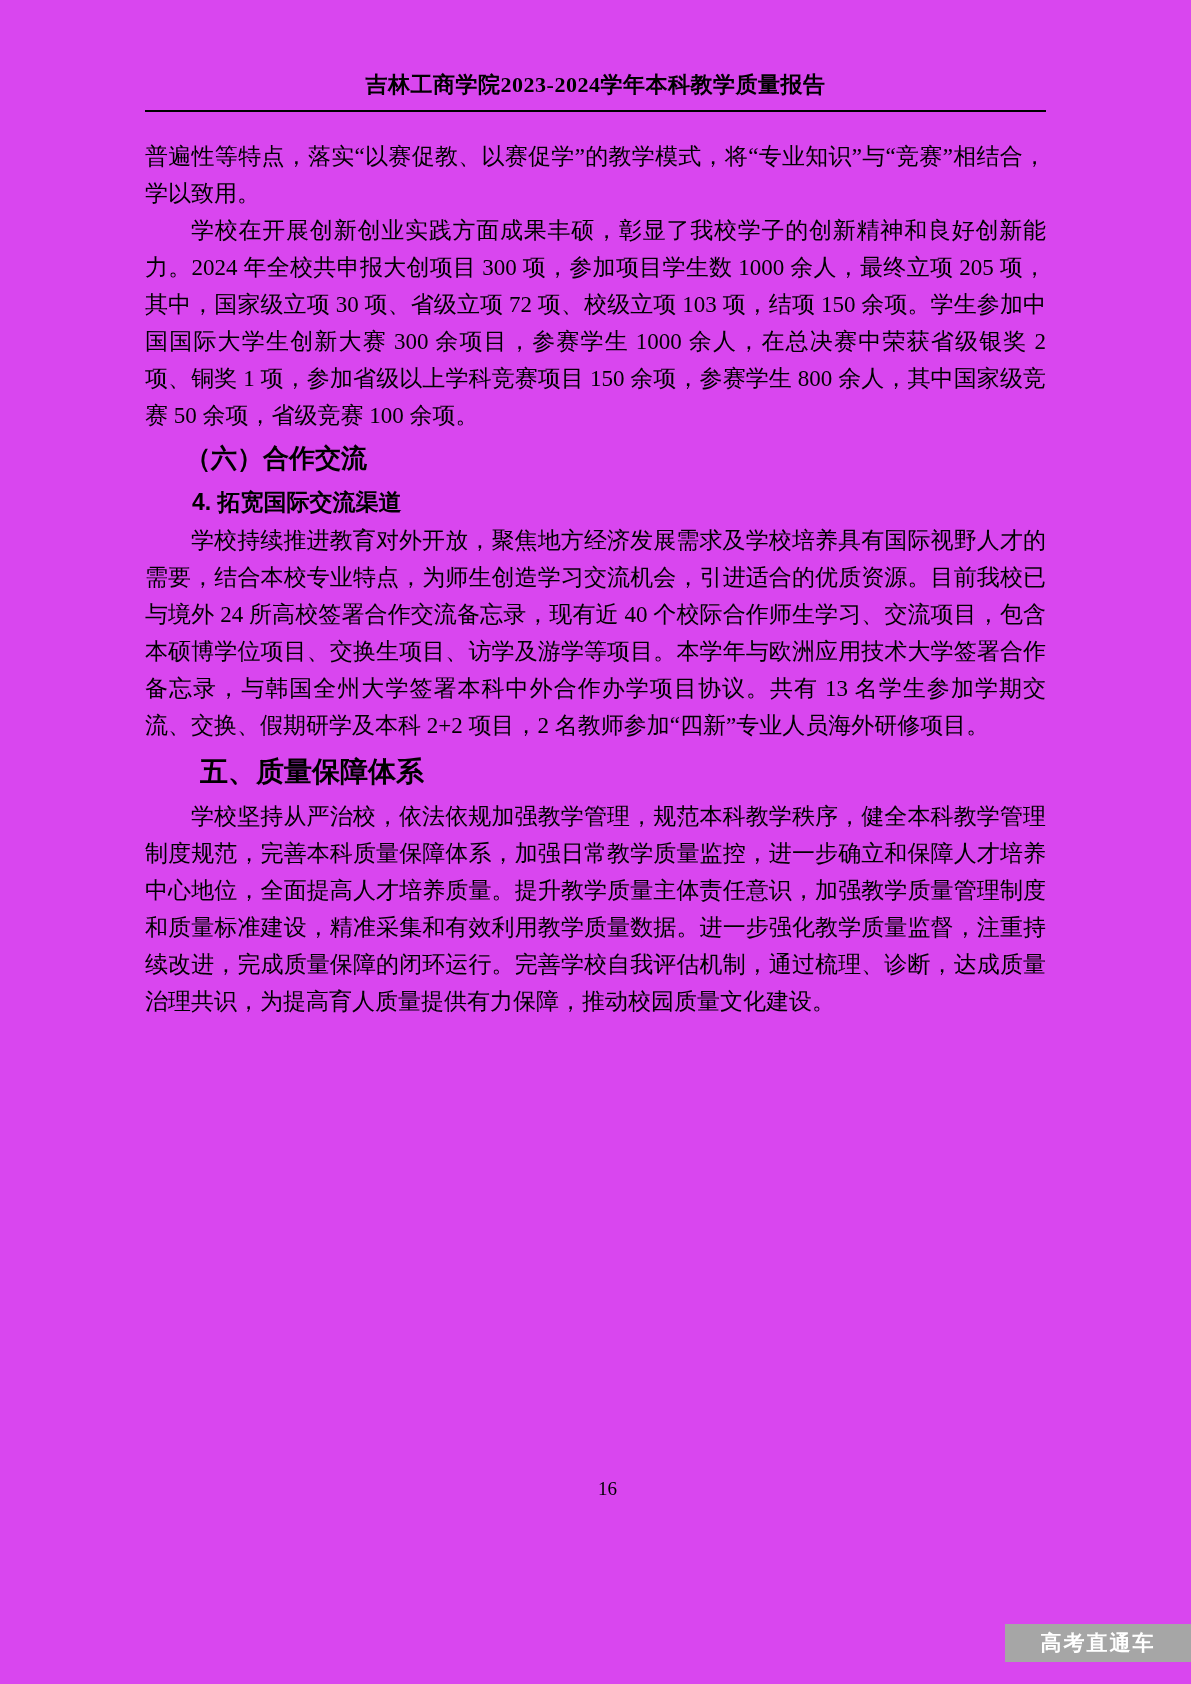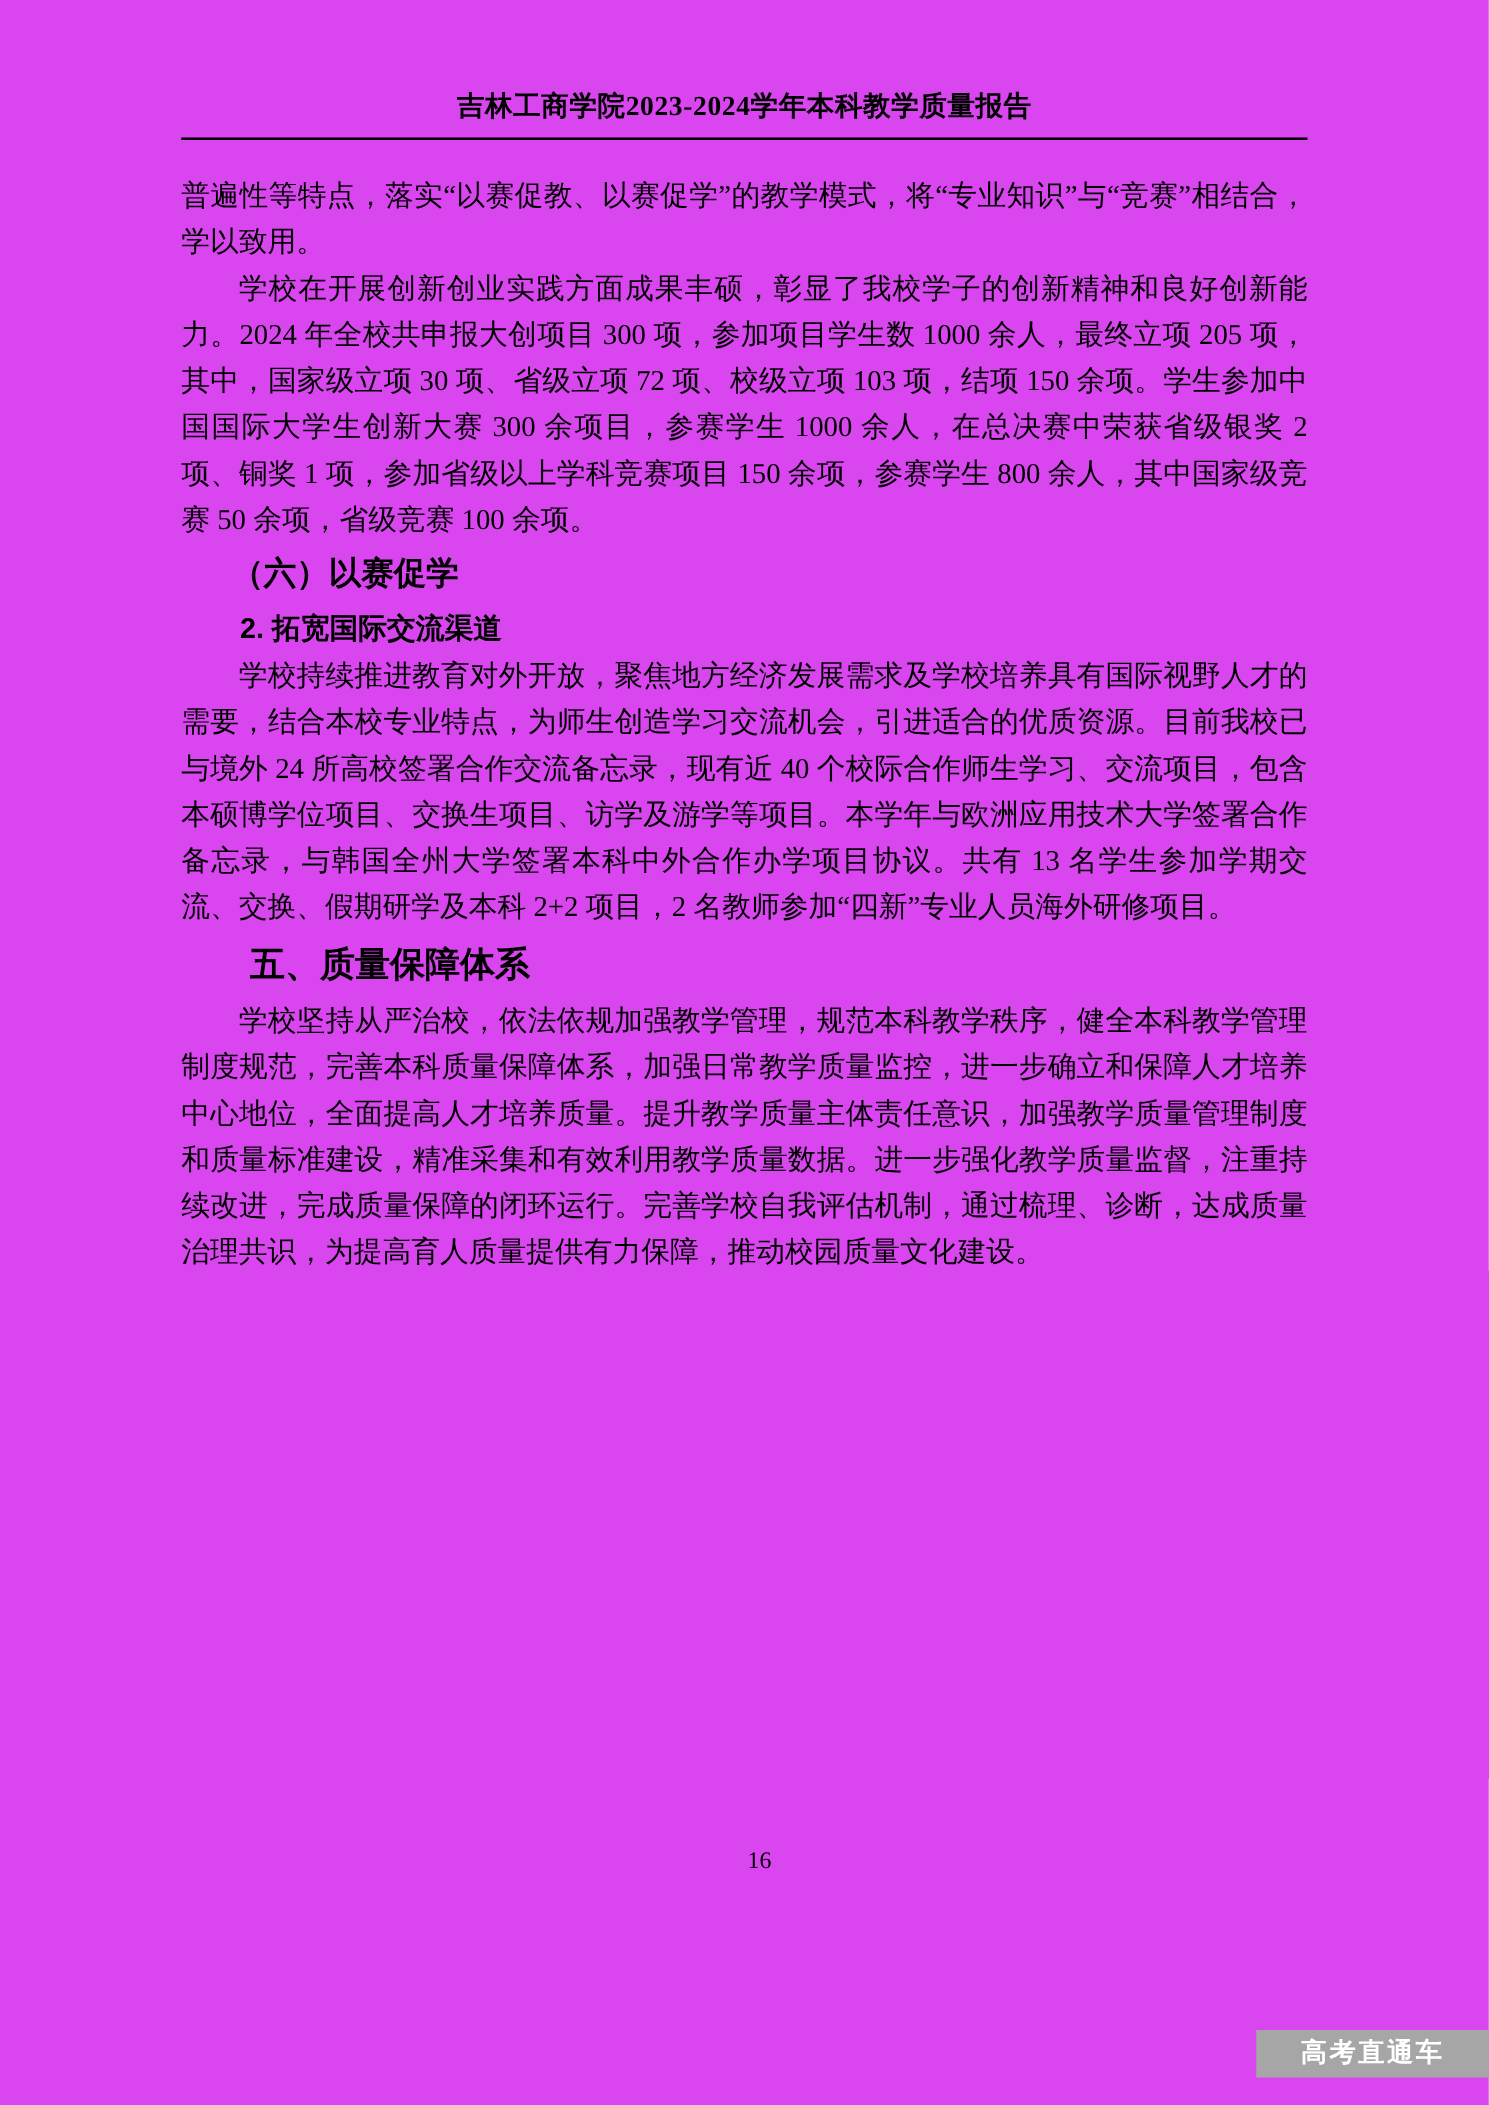--- a/index.html
+++ b/index.html
@@ -96,23 +96,23 @@
   <div class="header">
     <div class="header-title">吉林工商学院2023-2024学年本科教学质量报告</div>
   </div>
 
   <div class="content">
 
     <p class="para para-noindent">普遍性等特点，落实“以赛促教、以赛促学”的教学模式，将“专业知识”与“竞赛”相结合，学以致用。</p>
 
     <p class="para">学校在开展创新创业实践方面成果丰硕，彰显了我校学子的创新精神和良好创新能力。2024 年全校共申报大创项目 300 项，参加项目学生数 1000 余人，最终立项 205 项，其中，国家级立项 30 项、省级立项 72 项、校级立项 103 项，结项 150 余项。学生参加中国国际大学生创新大赛 300 余项目，参赛学生 1000 余人，在总决赛中荣获省级银奖 2 项、铜奖 1 项，参加省级以上学科竞赛项目 150 余项，参赛学生 800 余人，其中国家级竞赛 50 余项，省级竞赛 100 余项。</p>
 
-    <h2 class="h-section">（六）以赛促学</h2>
+    <h2 class="h-section">（六）合作交流</h2>
 
-    <h3 class="h-sub">2. 拓宽国际交流渠道</h3>
+    <h3 class="h-sub">4. 拓宽国际交流渠道</h3>
 
     <p class="para">学校持续推进教育对外开放，聚焦地方经济发展需求及学校培养具有国际视野人才的需要，结合本校专业特点，为师生创造学习交流机会，引进适合的优质资源。目前我校已与境外 24 所高校签署合作交流备忘录，现有近 40 个校际合作师生学习、交流项目，包含本硕博学位项目、交换生项目、访学及游学等项目。本学年与欧洲应用技术大学签署合作备忘录，与韩国全州大学签署本科中外合作办学项目协议。共有 13 名学生参加学期交流、交换、假期研学及本科 2+2 项目，2 名教师参加“四新”专业人员海外研修项目。</p>
 
 
 
 
     <h2 class="h-chapter">五、质量保障体系</h2>
 
     <p class="para">学校坚持从严治校，依法依规加强教学管理，规范本科教学秩序，健全本科教学管理制度规范，完善本科质量保障体系，加强日常教学质量监控，进一步确立和保障人才培养中心地位，全面提高人才培养质量。提升教学质量主体责任意识，加强教学质量管理制度和质量标准建设，精准采集和有效利用教学质量数据。进一步强化教学质量监督，注重持续改进，完成质量保障的闭环运行。完善学校自我评估机制，通过梳理、诊断，达成质量治理共识，为提高育人质量提供有力保障，推动校园质量文化建设。</p>
 

